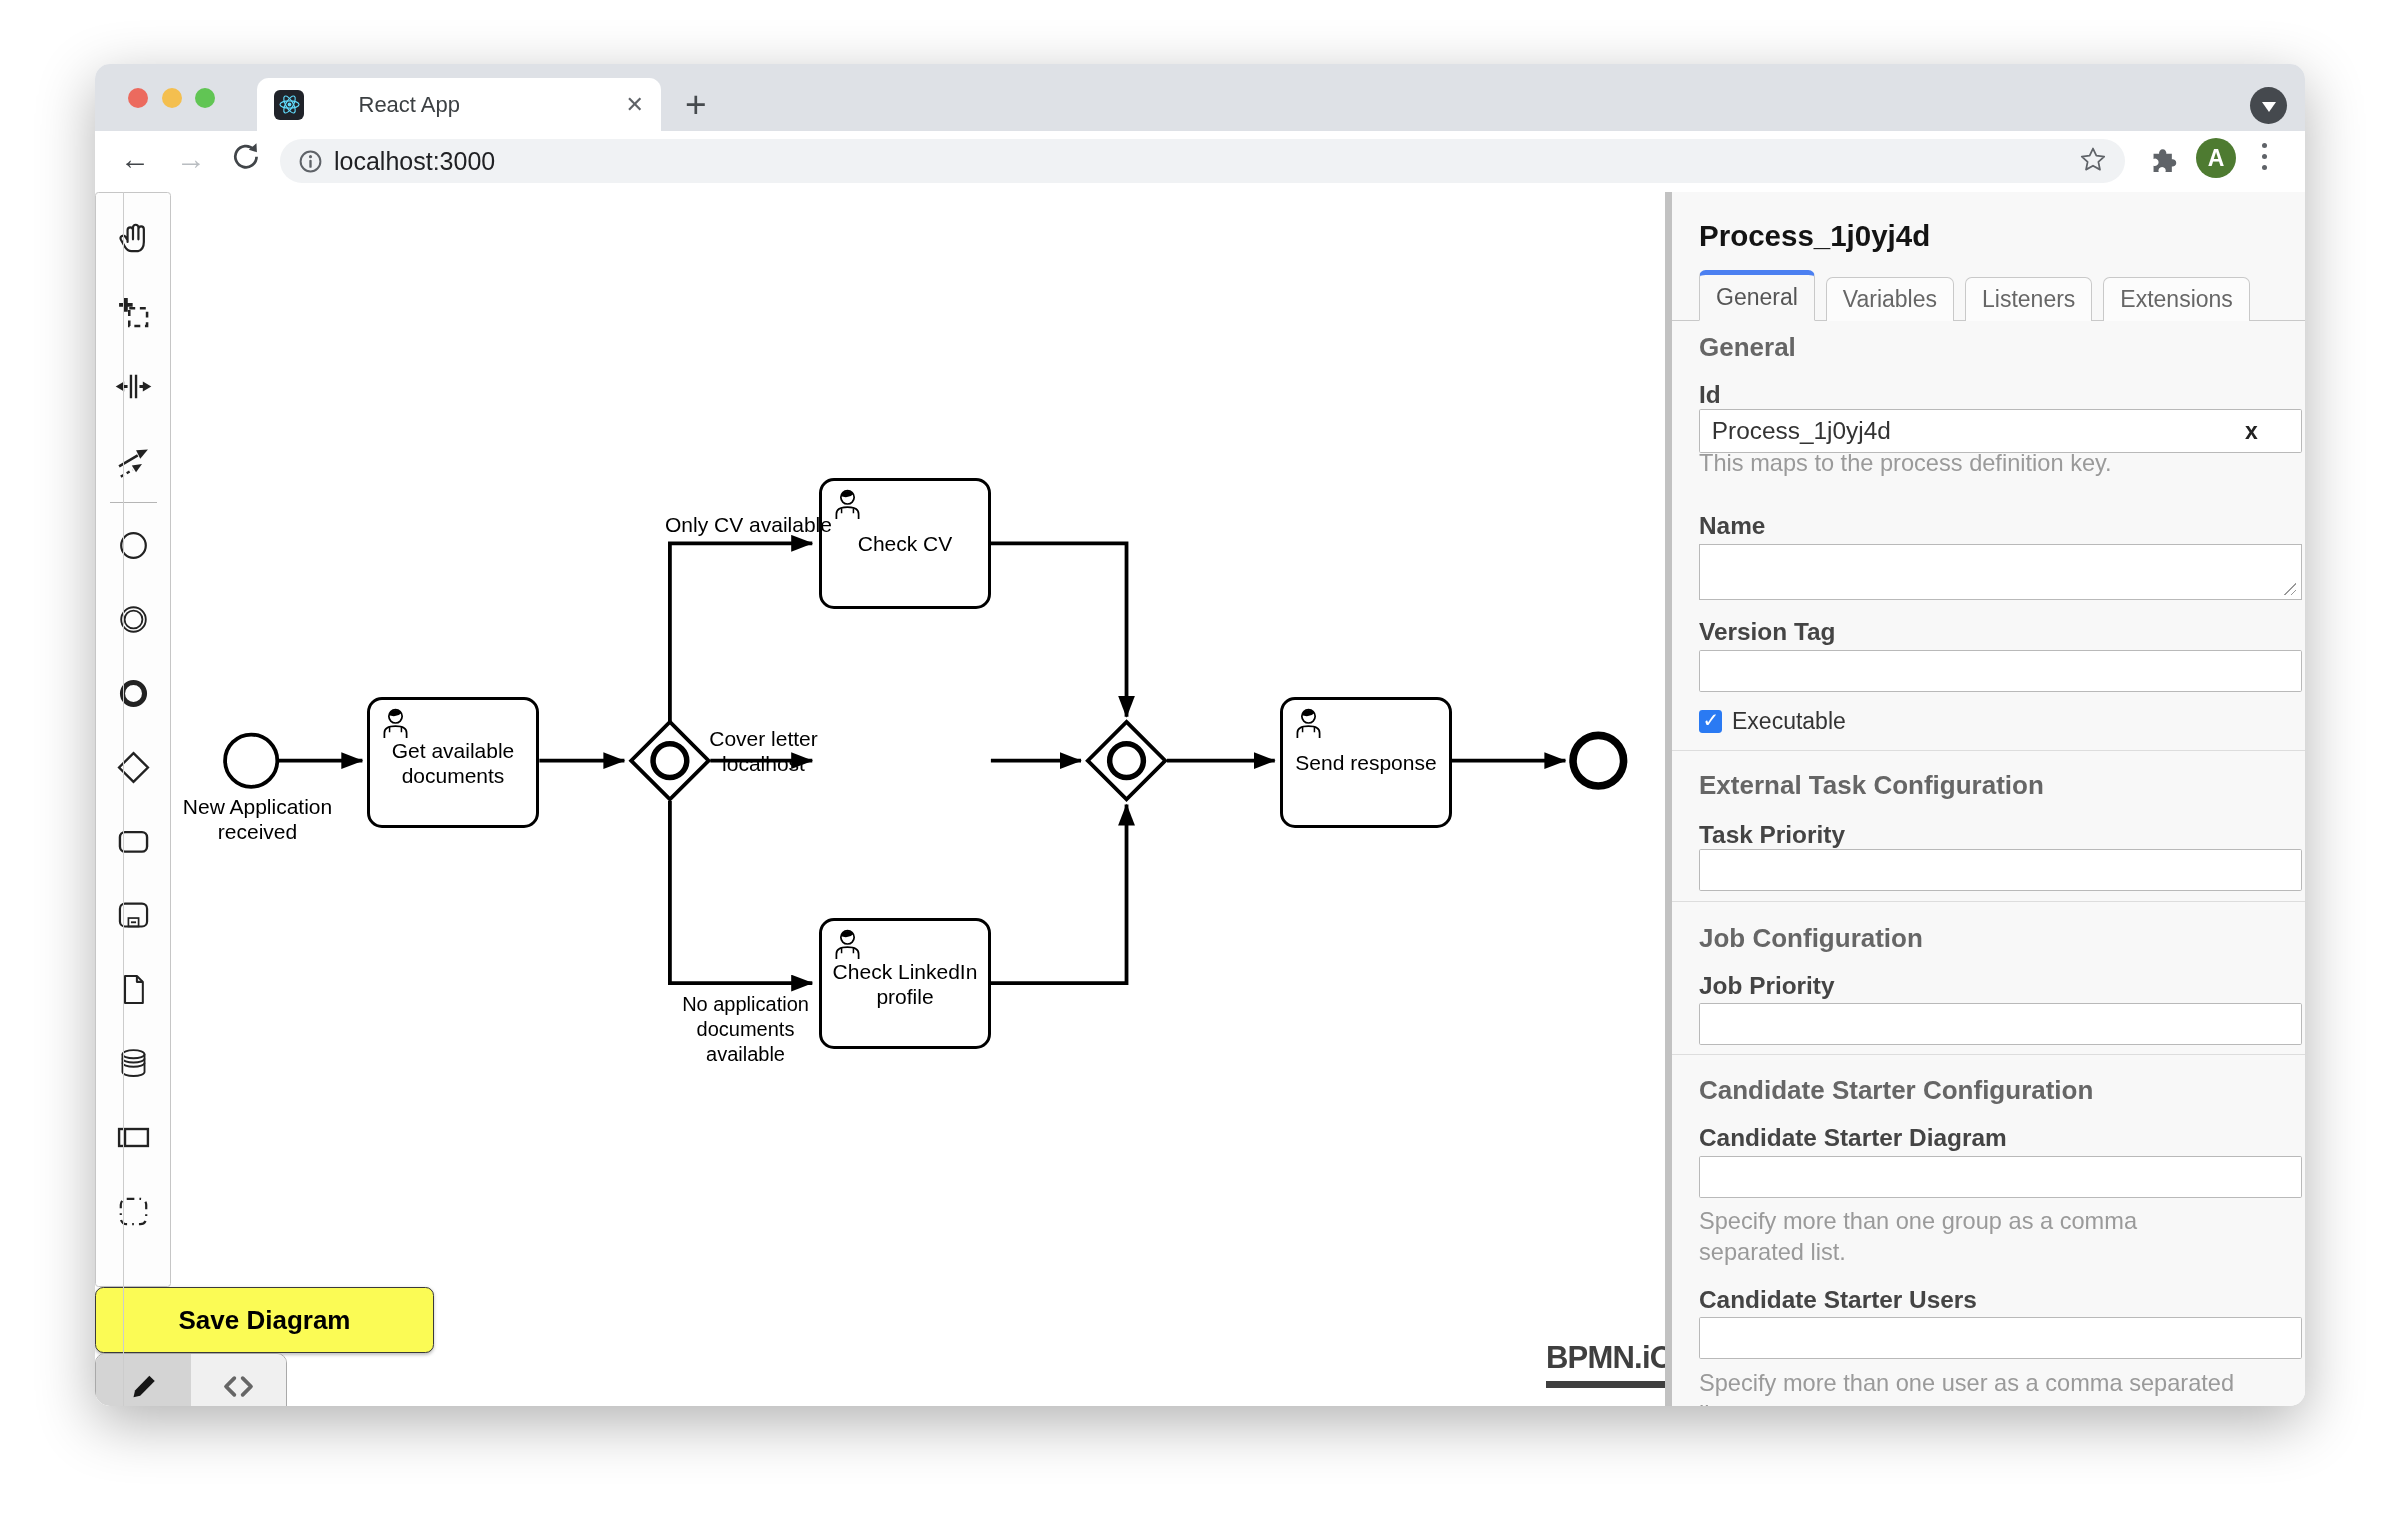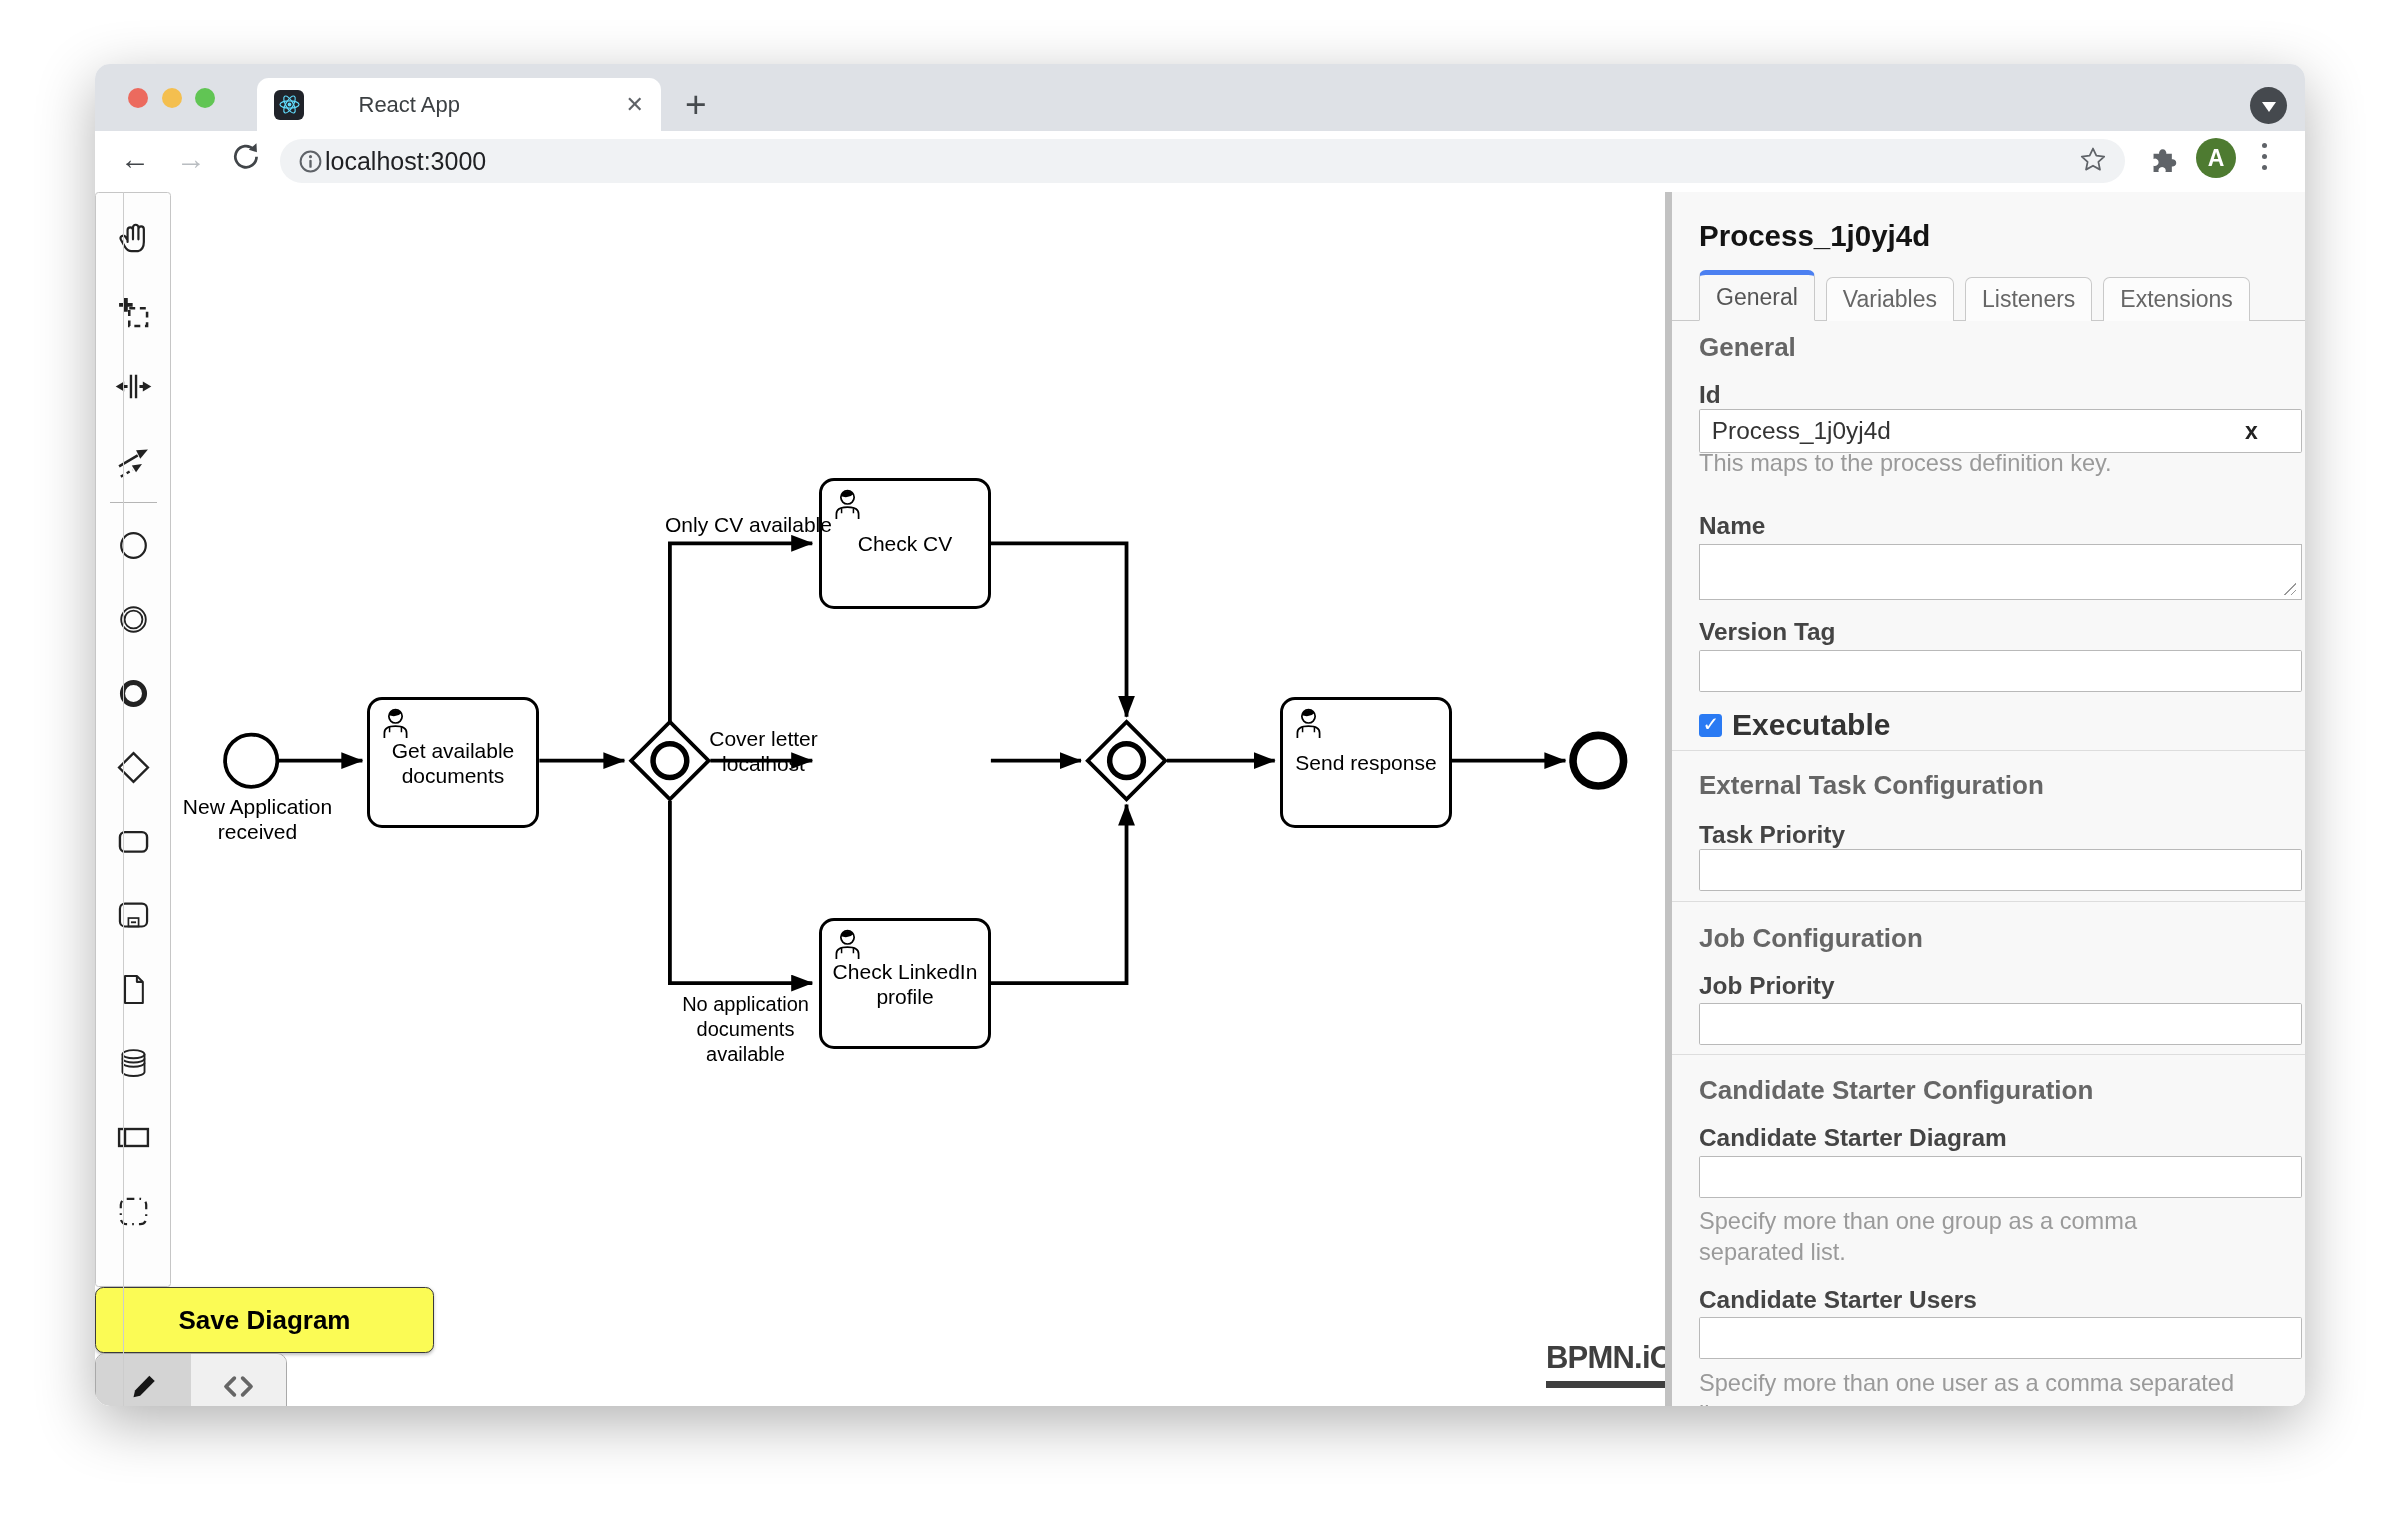--- a/index.html
+++ b/index.html
@@ -20,21 +20,21 @@
   #newtab{left:590px;top:17px;font-size:37px;color:#464a4e;line-height:47px;}
   #chromemenu{left:2155px;top:23px;width:37px;height:37px;border-radius:50%;background:#45494e;
               display:flex;align-items:center;justify-content:center;}
   #chromemenu .tri{width:0;height:0;border-left:7.6px solid transparent;border-right:7.6px solid transparent;border-top:10px solid #fff;margin-top:2.5px;}
 
   #navbar{left:0;top:67px;right:0;height:61px;background:#fff;border-bottom:0.8px solid #d8d8d8;}
   .navglyph{font-size:30px;color:#414549;top:11px;}
   #fwd{color:#b9bdc1;}
   #urlpill{left:185px;top:8.4px;width:1845px;height:44px;background:#f0f2f4;border-radius:22px;
            display:flex;align-items:center;padding:0 17px;box-sizing:border-box;}
-  #urltext{font-size:25px;color:#202124;margin-left:1px;}
+  #urltext{font-size:25px;color:#202124;margin-left:10px;}
 
   #avatar{left:2101px;top:74px;width:40px;height:40px;border-radius:50%;background:#4e7b31;
           color:#fff;font-size:23px;font-weight:bold;display:flex;align-items:center;justify-content:center;}
   #dots{left:2167px;top:79px;display:flex;flex-direction:column;gap:5.9px;}
   #dots i{width:5px;height:5px;border-radius:50%;background:#5f6368;}
 
   
   #canvas{left:0;top:128px;width:1570px;height:1214px;background:#fff;overflow:hidden;}
   #canvas-border{left:28px;top:0;width:0.8px;height:1214px;background:#ccc;}
   #diagram-svg{left:28px;top:0;}
@@ -82,21 +82,21 @@
           font-size:24.4px;color:#333;padding:0 11.8px;box-sizing:border-box;font-family:"Liberation Sans","DejaVu Sans",sans-serif;}
   .phelp{left:27px;width:539px;font-size:23.6px;color:#9a9a9a;line-height:31px;}
   .pdivline{left:0;right:0;height:0;border-top:1.7px solid #ddd;}
   #id-clear{left:573px;top:226px;font-size:23px;font-weight:bold;color:#222;}
   #name-area{left:27px;top:352px;width:603px;height:56px;background:#fff;border:0.8px solid #b9b9b9;box-sizing:border-box;}
   #name-resize{right:5px;bottom:4.2px;width:13.5px;height:13.5px;position:absolute;
     background:linear-gradient(135deg,transparent 0 55%,#999 55% 62%,transparent 62% 78%,#999 78% 85%,transparent 85%);}
   #exec-row{left:27px;top:516px;display:flex;align-items:center;gap:10px;}
   #exec-box{width:23px;height:23px;border-radius:3.4px;background:#2a7af3;position:relative;}
   #exec-box[data-checked="true"]::after{content:"✓";position:absolute;left:3.4px;top:-1.7px;color:#fff;font-size:20px;font-weight:bold;}
-  #exec-label{font-size:30px;font-weight:bold;color:#333;}
+  #exec-label{font-size:23px;font-weight:normal;color:#333;}
 </style>
 </head>
 <body>
 
 <div id="window" class="abs">
 
   <div id="tabstrip" class="abs">
     <div class="light abs" style="left:33px;background:#ec6a5e"></div>
     <div class="light abs" style="left:67px;background:#f4bf4f"></div>
     <div class="light abs" style="left:100px;background:#61c554"></div>

